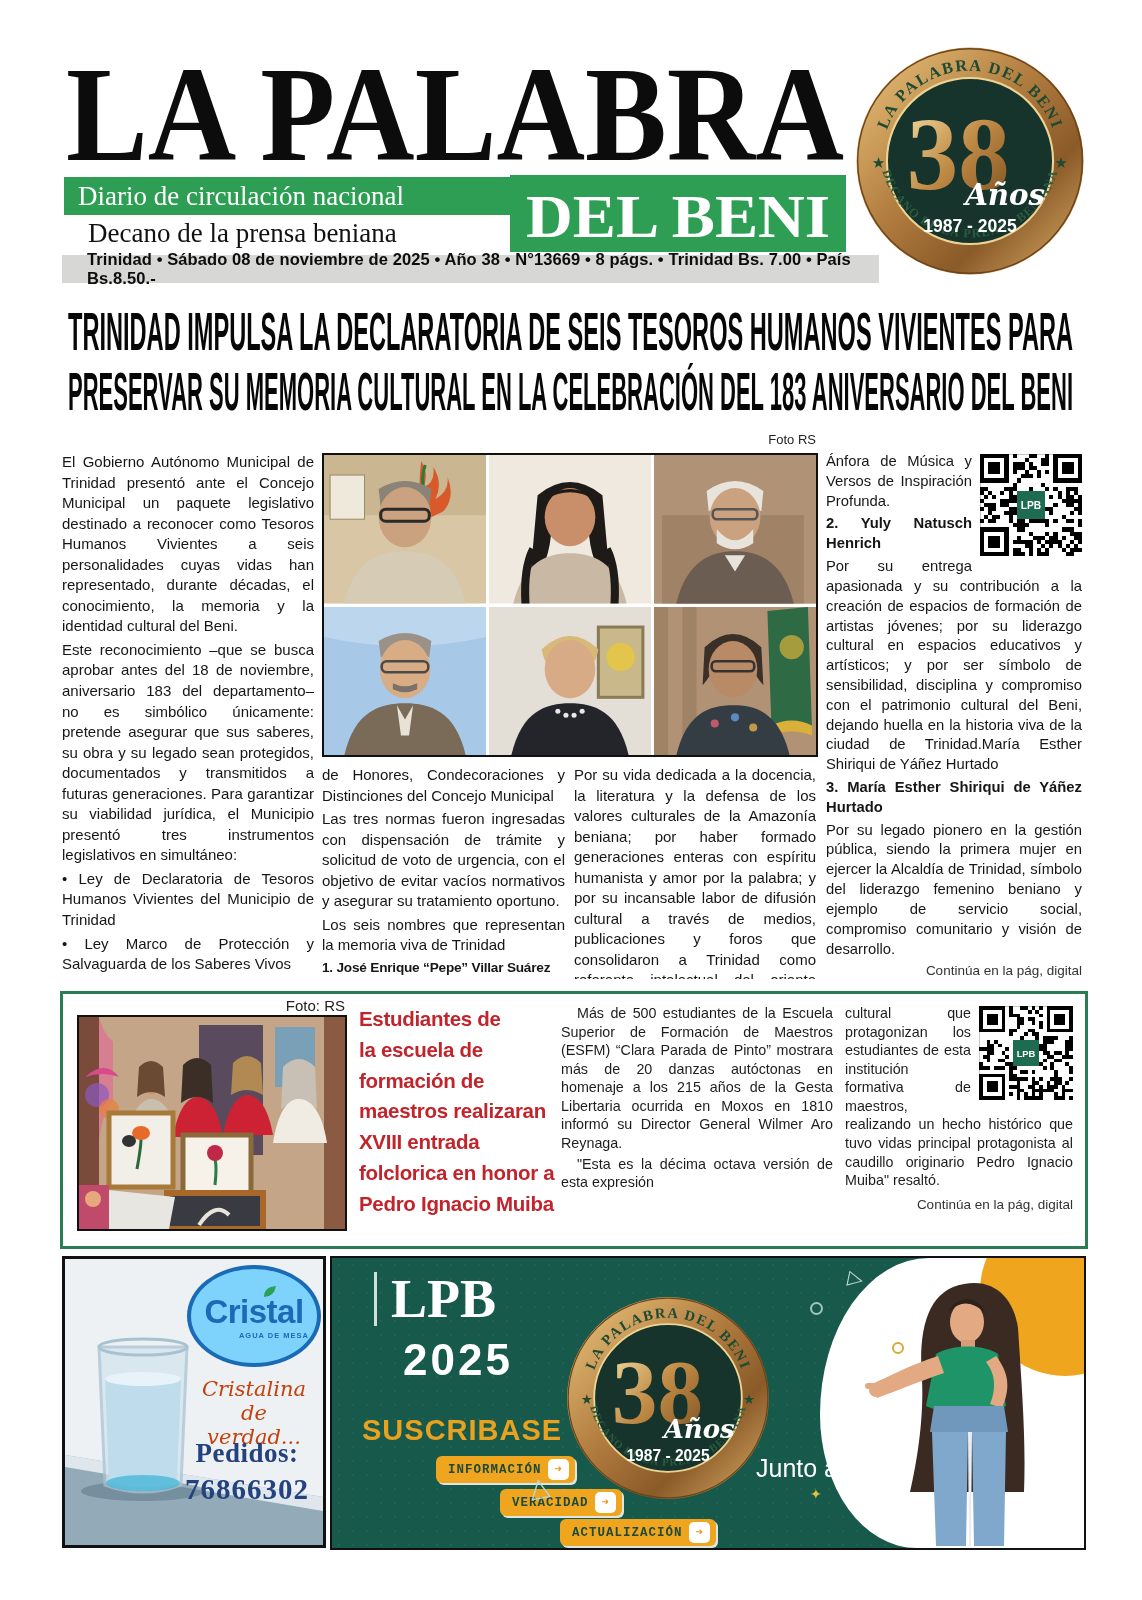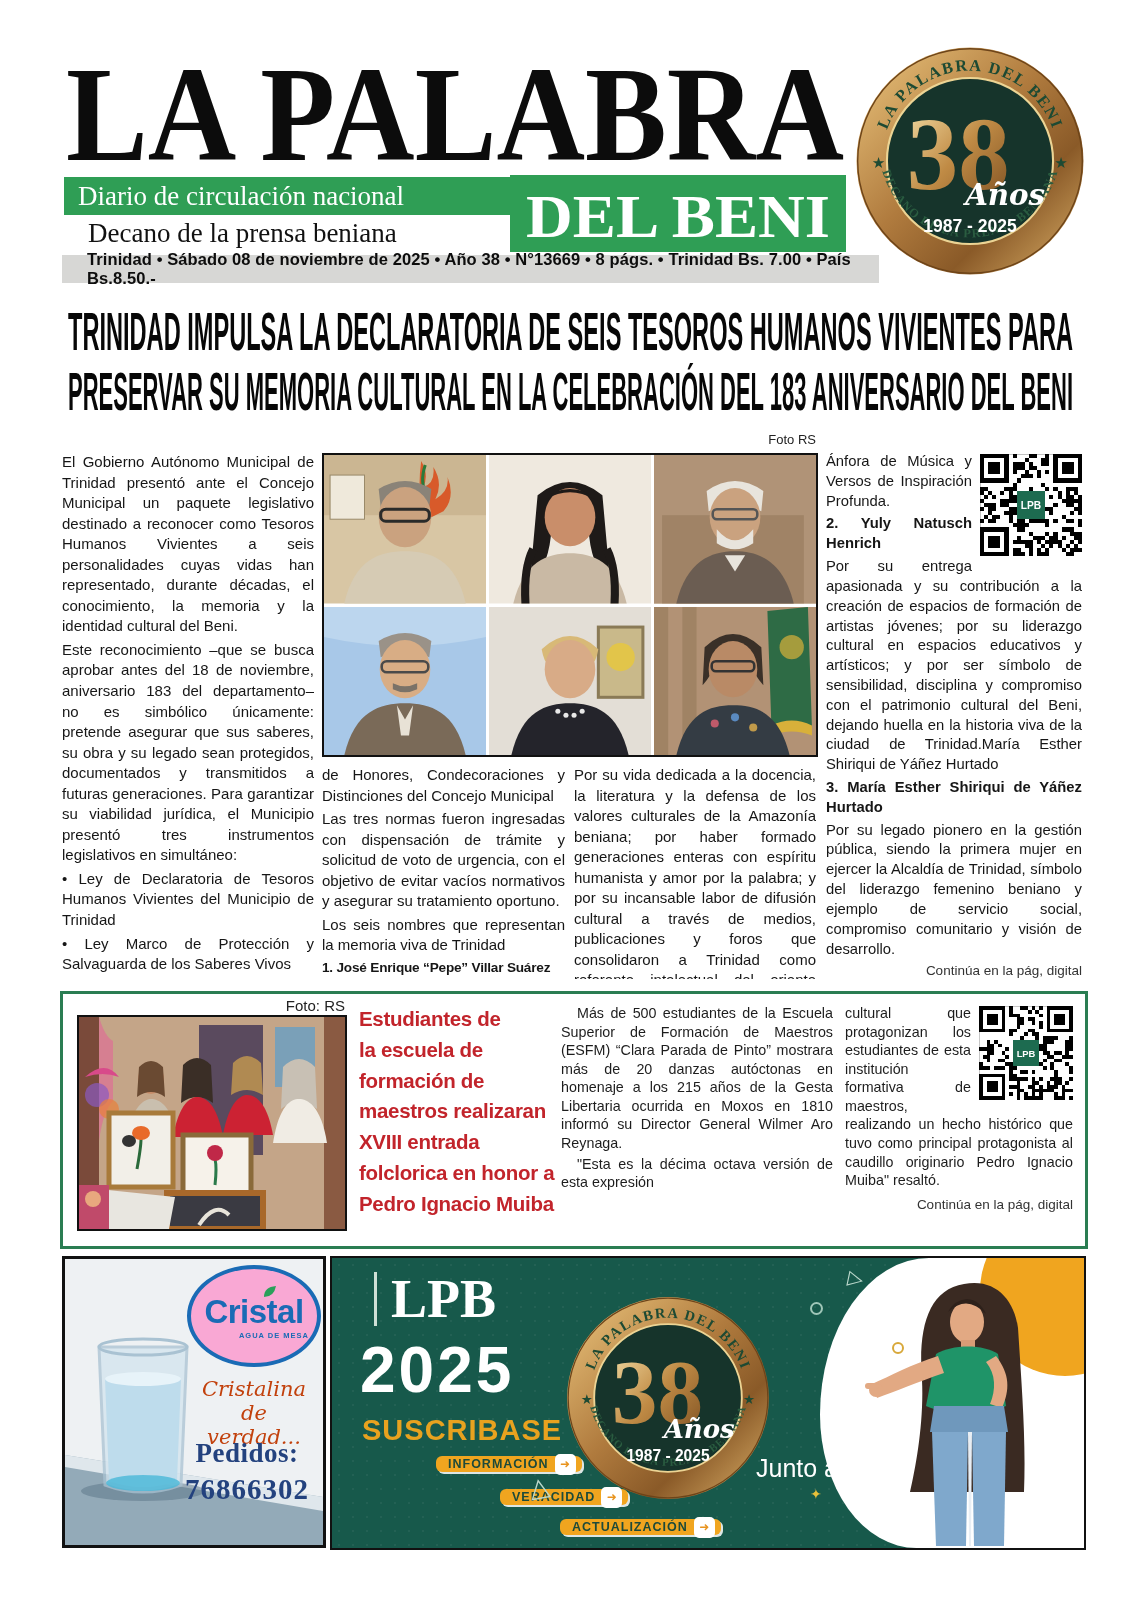--- a/index.html
+++ b/index.html
@@ -31,30 +31,30 @@
   .s2col{font-size:14.3px;line-height:1.3;text-align:justify;overflow:hidden;}
   .s2col p{margin:0;text-indent:16px;}
   .s2col p+p{margin-top:2px;}
   
   .adframe{border:3px solid #111;background:#fff;overflow:hidden;}
   .lpbad{background:#17594b;border:2px solid #111;overflow:hidden;
          background-image:radial-gradient(rgba(255,255,255,.05) 1.2px,transparent 1.2px);background-size:14px 14px;}
   .whiteblob{background:#fff;border-radius:52% 0 0 46% / 68% 0 0 58%;}
   .orangeblob{background:#f0a51f;border-radius:50%;}
   .lpb-word{color:#fff;font-family:"Liberation Serif",serif;font-weight:bold;font-size:54px;border-left:3px solid #cfe0d6;padding-left:14px;line-height:1;}
-  .lpb-year{color:#fff;font-weight:bold;font-size:64px;letter-spacing:3px;line-height:1;}
+  .lpb-year{color:#fff;font-weight:bold;font-size:44px;letter-spacing:3px;line-height:1;margin-left:43px;}
   .lpb-sub{color:#e8a21f;font-weight:bold;font-size:29px;letter-spacing:1px;}
-  .lpb-btn{display:flex;align-items:center;gap:6px;background:#f0a51f;border-radius:6px;height:16px;padding:0 6px 0 12px;
-           box-shadow:2px 2px 0 rgba(255,255,255,.85);}
+  .lpb-btn{display:flex;align-items:center;gap:6px;background:#f0a51f;border-radius:6px;height:27px;padding:0 6px 0 12px;
+           box-shadow:2px 2px 0 rgba(255,255,255,.85);font-family:Liberation Mono, monospace;}
   .lpb-btn .t{color:#1d4a3a;font-weight:bold;font-size:12.5px;letter-spacing:1px;}
   .lpb-btn .a{background:#fff;color:#e8941f;width:21px;height:21px;border-radius:5px;display:flex;align-items:center;justify-content:center;font-size:12px;}
   .junto{color:#fff;font-size:25px;font-family:Liberation Sans, sans-serif;}
   .deco{color:#bcd8cc;font-size:20px;}
   
-  .cris-logo{border:4px solid #1a6bb5;border-radius:50%;background:#f9a8d4;display:flex;flex-direction:column;align-items:center;justify-content:center;}
+  .cris-logo{border:4px solid #1a6bb5;border-radius:50%;background:#7dd3fc;display:flex;flex-direction:column;align-items:center;justify-content:center;}
   .cris-brand{color:#1a6bb5;font-weight:bold;font-size:33px;font-family:"Liberation Sans",sans-serif;letter-spacing:-.5px;position:relative;}
   .cris-sub{color:#1a6bb5;font-weight:bold;font-size:7.5px;letter-spacing:1px;align-self:flex-end;margin-right:8px;margin-left:44px;}
   .cris-script{font-family:"DejaVu Serif",serif;font-style:italic;font-size:21px;color:#c2410c;line-height:1.15;text-align:center;}
   .cris-ped{color:#23427e;font-family:"Liberation Serif",serif;font-weight:bold;font-size:27px;text-align:center;line-height:1.25;letter-spacing:.5px;}
   svg text{user-select:none;}
 </style>
 </head>
 <body>
 
 <div class="page">
@@ -652,21 +652,21 @@
             <rect x="8" y="8" width="12" height="12" fill="#000"></rect>
             <rect x="72" y="0" width="28" height="28" fill="#000"></rect>
             <rect x="76" y="4" width="20" height="20" fill="#fff"></rect>
             <rect x="80" y="8" width="12" height="12" fill="#000"></rect>
             <rect x="0" y="72" width="28" height="28" fill="#000"></rect>
             <rect x="4" y="76" width="20" height="20" fill="#fff"></rect>
             <rect x="8" y="80" width="12" height="12" fill="#000"></rect>
             <rect x="36" y="36" width="28" height="28" fill="#1d6b50"></rect>
             <text x="50" y="54" text-anchor="middle" font-family="Liberation Sans" font-weight="bold" font-size="10" fill="#fff">LPB</text>
           </svg></div>
-      <p style="text-indent:0;">cultural que protagonizan los estudiantes de esta institución formativa de maestros, realizando un hecho histórico que tuvo como principal protagonista al caudillo originario Pedro Ignacio Muiba" resaltó.</p>
+      <p style="text-indent:0;">cultural que protagonizan los estudiantes de esta institución formativa de maestros, realizando un hecho histórico que tuvo vidas principal protagonista al caudillo originario Pedro Ignacio Muiba" resaltó.</p>
       <div class="continua" style="margin-top:6px;">Continúa en la pág, digital</div>
     </div>
   </div>
 
   <div class="abs adframe" style="left:62px;top:1256px;width:258px;height:286px;">
     <svg viewBox="0 0 258 286" preserveAspectRatio="none" style="position:absolute;left:0;top:0;width:100%;height:100%;">
       <rect width="258" height="286" fill="#eef1f3"></rect>
       <path d="M0,196 L258,238 L258,286 L0,286 Z" fill="#93aab8"></path>
       <path d="M0,196 L258,238 L258,252 L0,208 Z" fill="#dfe7ec"></path>
       <ellipse cx="78" cy="232" rx="62" ry="10" fill="#5a7486" opacity=".5"></ellipse>

